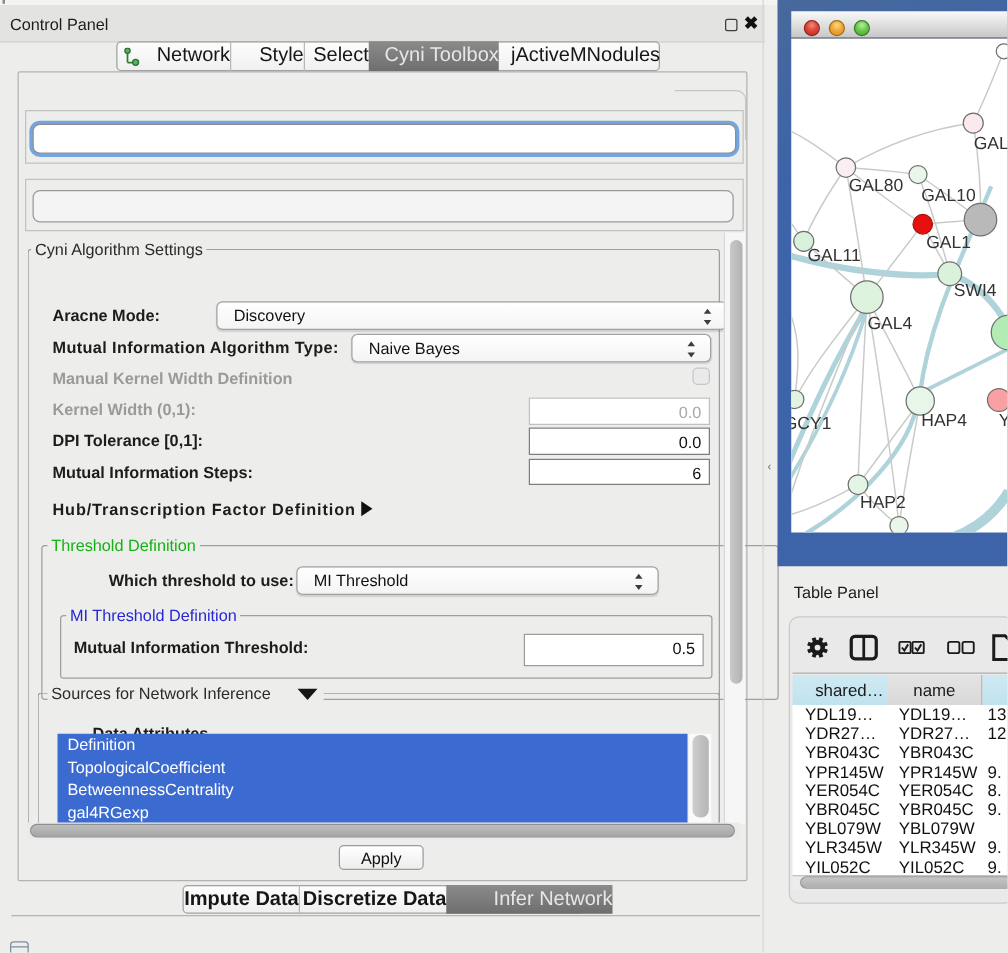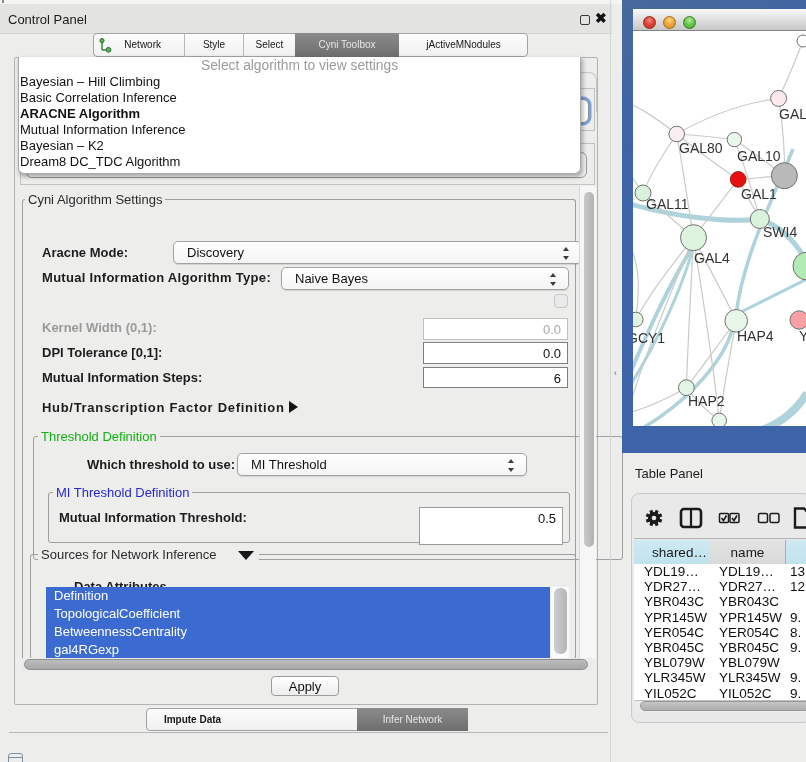--- a/index.html
+++ b/index.html
@@ -12,21 +12,21 @@
 .grp{border:1px solid #9f9f9f;border-radius:3px;}
 .gt{position:absolute;top:-8px;background:#ededec;padding:0 3px;font-size:13px;line-height:15px;white-space:nowrap;}
 .combo{background:linear-gradient(#ffffff,#f4f4f4);border:1px solid #a2a2a2;border-radius:5px;
   font-size:13px;color:#111;box-sizing:border-box;box-shadow:0 1px 1px rgba(0,0,0,0.12);}
 .combo .ct{position:absolute;left:13px;top:3px;}
 .spin{position:absolute;right:10px;top:5px;width:8px;height:13px;}
 .spin:before{content:"";position:absolute;left:0;top:0;border-left:3.5px solid transparent;border-right:3.5px solid transparent;border-bottom:4.5px solid #3c3c3c;}
 .spin:after{content:"";position:absolute;left:0;bottom:0;border-left:3.5px solid transparent;border-right:3.5px solid transparent;border-top:4.5px solid #3c3c3c;}
 .field{background:#fff;border:1px solid #b5b5b5;box-sizing:border-box;font-size:13px;color:#111;
   text-align:right;padding:3px 6px 0 0;}
-.seg{position:absolute;top:0;height:100%;box-sizing:border-box;text-align:center;font-size:10px;color:#161616;}
+.seg{position:absolute;top:0;height:100%;box-sizing:border-box;text-align:right;font-size:16px;color:#161616;}
 .segline{border-left:1px solid #b8b8b8;}
 .dark{background:linear-gradient(#8b8b8b,#6e6e6e);color:#e7e7e7;}
 .tabgrp{background:linear-gradient(#fdfdfd,#f0f0f0);border:1px solid #a2a2a2;border-radius:4px;overflow:hidden;box-sizing:border-box;}
 .pi{font-size:13px;color:#111;line-height:16px;white-space:nowrap;}
 .lrow{color:#fff;font-size:13px;line-height:18px;padding-left:8px;white-space:nowrap;}
 .trow{position:relative;height:15.2px;line-height:15.2px;font-size:13.5px;color:#101010;white-space:nowrap;overflow:hidden;}
 .tc{position:absolute;top:0;}
 </style>
 </head>
 <body>
@@ -71,20 +71,21 @@
 <div class="a f13 b" style="left:42px;top:245px;">Aracne Mode:</div>
 <div class="a combo" style="left:173px;top:241px;width:409px;height:23px;text-align:right;">
       <span class="ct">Discovery</span>
       <span class="spin"></span>
     </div>
 <div class="a f13 b" style="left:42px;top:270px;letter-spacing:0.3px;">Mutual Information Algorithm Type:</div>
 <div class="a combo" style="left:281px;top:267px;width:288px;height:23px;">
       <span class="ct">Naive Bayes</span>
       <span class="spin"></span>
     </div>
+<div class="a f13 b" style="left:42px;top:295px;color:#9a9a9a;">Manual Kernel Width Definition</div>
 <div class="a" style="left:554px;top:294px;width:14px;height:14px;background:#eaeaea;border:1px solid #c6c6c6;border-radius:4px;box-sizing:border-box;"></div>
 <div class="a f13 b" style="left:42px;top:320px;color:#9a9a9a;">Kernel Width (0,1):</div>
 <div class="a field" style="left:423px;top:318px;width:145px;height:22px;color:#a8a8a8;border-color:#c0c0c0;">0.0</div>
 <div class="a f13 b" style="left:42px;top:345px;">DPI Tolerance [0,1]:</div>
 <div class="a field" style="left:423px;top:342px;width:145px;height:22px;border-color:#7e7e7e;">0.0</div>
 <div class="a f13 b" style="left:42px;top:370px;">Mutual Information Steps:</div>
 <div class="a field" style="left:423px;top:367px;width:145px;height:21px;border-color:#7e7e7e;">6</div>
 <div class="a f13 b" style="left:42px;top:400px;letter-spacing:0.7px;">Hub/Transcription Factor Definition</div>
 <div class="a" style="left:289px;top:401px;width:0;height:0;border-top:6px solid transparent;border-bottom:6px solid transparent;border-left:9px solid #111;"></div>
 
@@ -93,57 +94,49 @@
 </div>
 <div class="a f13 b" style="left:87px;top:457px;">Which threshold to use:</div>
 <div class="a combo" style="left:237px;top:453px;width:290px;height:23px;">
       <span class="ct">MI Threshold</span>
       <span class="spin"></span>
     </div>
 <div class="a grp" style="left:48px;top:492px;width:520px;height:49px;">
   <div class="gt" style="left:4px;color:#2727d4;">MI Threshold Definition</div>
 </div>
 <div class="a f13 b" style="left:59px;top:510px;">Mutual Information Threshold:</div>
-<div class="a field" style="left:419px;top:507px;width:144px;height:38px;border-color:#9b9b9b;">0.5</div>
+<div class="a field" style="left:419px;top:507px;width:144px;height:26px;border-color:#9b9b9b;">0.5</div>
 
 <div class="a grp" style="left:30px;top:554px;width:544px;height:104px;border-bottom:none;">
   <div class="gt" style="left:7px;color:#2b2b2b;padding-right:42px;">Sources for Network Inference</div>
 </div>
 <div class="a" style="left:238px;top:551px;width:0;height:0;border-left:8px solid transparent;border-right:8px solid transparent;border-top:9px solid #161616;"></div>
 <div class="a f13 b" style="left:38px;top:579px;padding-left:36px;">Data Attributes</div>
 <div class="a" style="left:46px;top:587px;width:504px;height:72px;background:#3b6bd1;">
   <div class="lrow">Definition</div>
   <div class="lrow">TopologicalCoefficient</div>
   <div class="lrow">BetweennessCentrality</div>
   <div class="lrow">gal4RGexp</div>
 </div>
 <div class="a" style="left:551px;top:587px;width:18px;height:72px;background:#fafafa;"></div>
 <div class="a" style="left:554px;top:588px;width:13px;height:66px;background:linear-gradient(90deg,#cecece,#b5b5b5);border-radius:6px;"></div>
 
 <div class="a" style="left:579px;top:186px;width:16px;height:473px;background:#f6f6f6;border-left:1px solid #d8d8d8;"></div>
 <div class="a" style="left:584px;top:192px;width:10px;height:355px;background:linear-gradient(90deg,#c9c9c9,#b2b2b2);border-radius:5px;"></div>
 <div class="a" style="left:22px;top:658px;width:570px;height:13px;background:#eaeaea;"></div>
 <div class="a" style="left:24px;top:659px;width:564px;height:11px;background:linear-gradient(#bdbdbd,#a6a6a6);border:1px solid #8f8f8f;border-radius:6px;box-sizing:border-box;"></div>
 
-<div class="a" style="left:18px;top:57px;width:563px;height:117px;background:#fff;border:1px solid #a8a8a8;border-top:none;border-radius:0 0 6px 6px;box-shadow:1.5px 2.5px 4px rgba(0,0,0,0.3);box-sizing:border-box;">
-  <div style="text-align:center;color:#9b9b9b;font-size:13.8px;line-height:16px;padding-top:1px;">Select algorithm to view settings</div>
-  <div class="pi" style="padding-left:1px;">Bayesian – Hill Climbing</div>
-  <div class="pi" style="padding-left:1px;">Basic Correlation Inference</div>
-  <div class="pi b" style="padding-left:1px;">ARACNE Algorithm</div>
-  <div class="pi" style="padding-left:1px;">Mutual Information Inference</div>
-  <div class="pi" style="padding-left:1px;">Bayesian – K2</div>
-  <div class="pi" style="padding-left:1px;">Dream8 DC_TDC Algorithm</div>
-</div>
 
 <div class="a" style="left:271px;top:676px;width:68px;height:20px;background:linear-gradient(#ffffff,#ededed);border:1px solid #9c9c9c;border-radius:4px;box-sizing:border-box;text-align:center;font-size:13px;color:#111;line-height:19px;">Apply</div>
 
 <div class="a tabgrp" style="left:146px;top:708px;width:322px;height:23px;"></div>
 <div class="a" style="left:146px;top:708px;width:322px;height:23px;">
   <div class="seg b" style="left:0;width:93px;line-height:23px;">Impute Data</div>
-  <div class="seg dark" style="left:211px;width:111px;line-height:23px;">Infer Network</div>
+  <div class="seg segline b" style="left:93px;width:118px;line-height:23px;">Discretize Data</div>
+  <div class="seg dark" style="left:211px;width:133px;line-height:23px;">Infer Network</div>
 </div>
 <div class="a" style="left:9px;top:732px;width:599px;height:1px;background:#b5b5b5;"></div>
 <div class="a" style="left:8px;top:753px;width:15px;height:12px;border:1.5px solid #7e8e9d;border-radius:3px;box-sizing:border-box;"></div>
 <div class="a" style="left:8px;top:757px;width:15px;height:1px;background:#7e8e9d;"></div>
 
 <div class="a" style="left:610px;top:0;width:1px;height:762px;background:#d6d6d6;"></div>
 <div class="a" style="left:614px;top:369px;width:5px;height:9px;color:#6a6a6a;font-size:9px;line-height:9px;">‹</div>
 
 <div class="a" style="left:622px;top:0;width:184px;height:453px;background:linear-gradient(160deg,#47699c 0%,#3d63a8 30%,#3e63a9 100%);"></div>
 <div class="a" style="left:633px;top:9px;width:173px;height:22px;background:linear-gradient(#f9f9f9,#c7c7c7);border-bottom:1px solid #858585;box-sizing:border-box;"></div>

